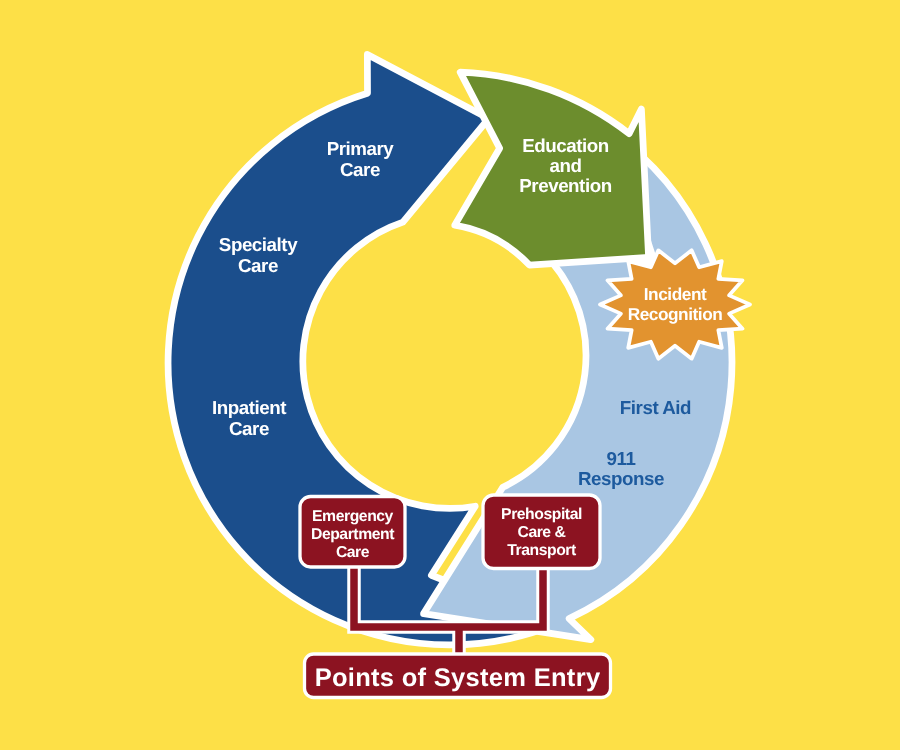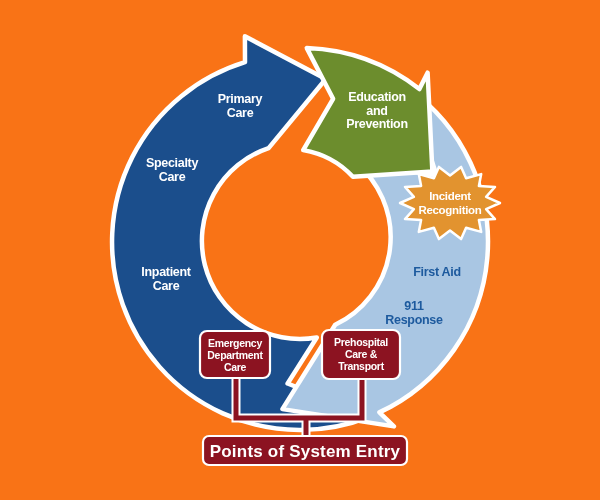--- a/index.html
+++ b/index.html
@@ -8,21 +8,21 @@
     background: #ffffff;
     width: 600px;
     height: 500px;
     overflow: hidden;
     font-family: "Liberation Sans", "DejaVu Sans", sans-serif;
   }
   #stage {
     position: relative;
     width: 600px;
     height: 500px;
-    background: #f97316;
+    background: #fde047;
   }
   svg { display: block; }
   .arrow-shape {
     stroke: #ffffff;
     stroke-width: 4.5;
     stroke-linejoin: round;
   }
   .star-shape {
     stroke: #ffffff;
     stroke-width: 2.5;

